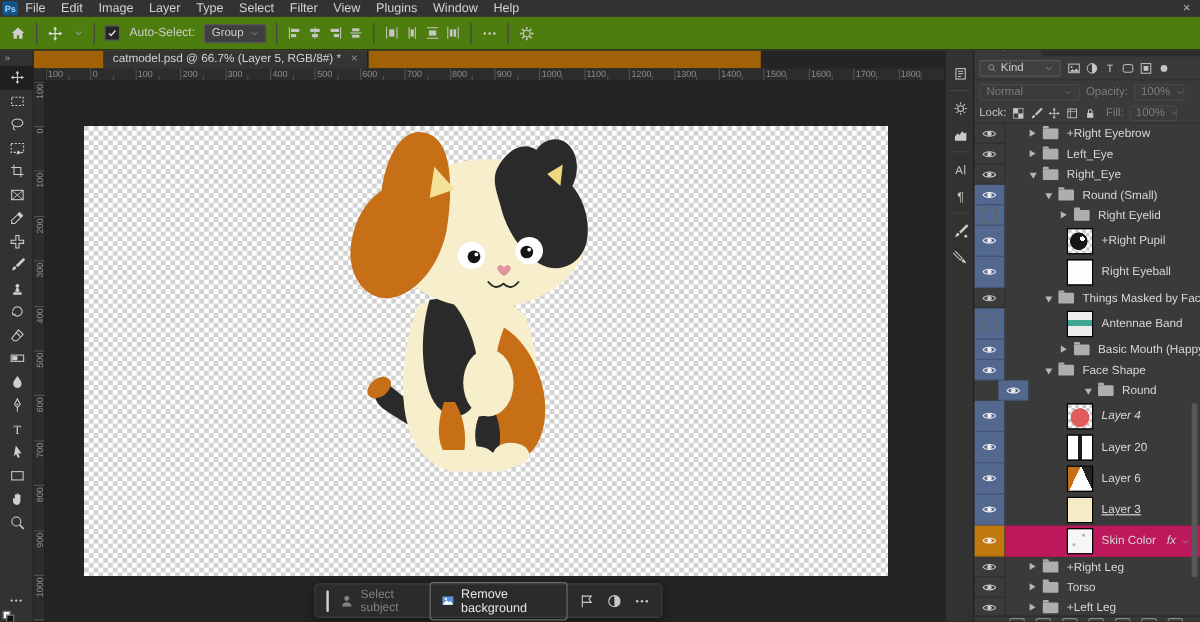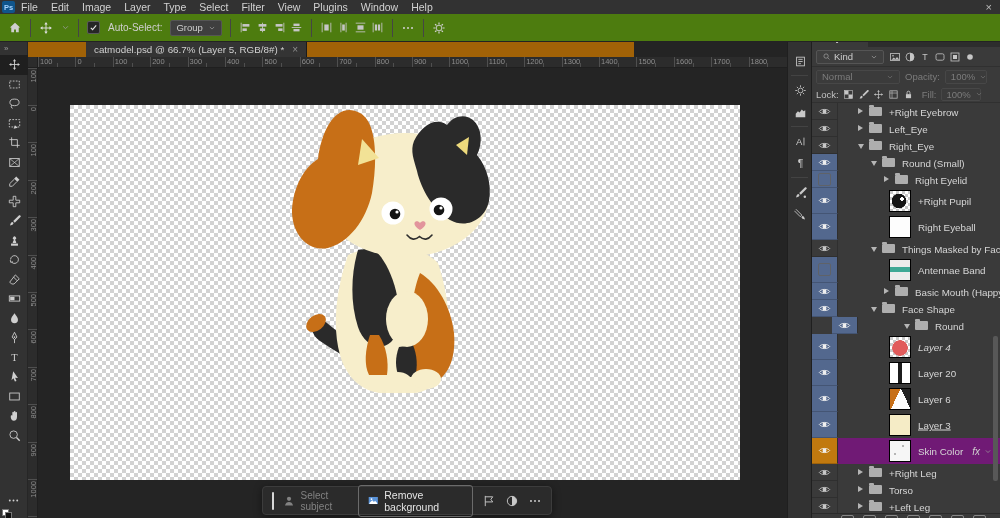--- a/index.html
+++ b/index.html
@@ -18,21 +18,21 @@
   .ruler{background:#2c2c2c;overflow:hidden}
   .rlabel{position:absolute;font-size:7.5px;color:#8d8d8d;top:0}
   .rtick{position:absolute;background:#4f4f4f}
   .checker{background:repeating-conic-gradient(#ffffff 0% 25%, #d2d2d2 0% 50%);background-size:8px 8px}
   
   .layer-row{position:relative;display:flex;width:100%}
   .eye-col{width:26px;box-sizing:border-box;border-right:1px solid #2f2f2f;border-bottom:1px solid rgba(0,0,0,.18);
            display:flex;align-items:center;justify-content:center;flex:none}
   .eye-empty{width:11px;height:11px;border:1px solid #626262;border-radius:2px;opacity:.85}
   .row-content{position:relative;flex:1;display:flex;align-items:center}
-  .row-content.sel{background:#701a75}
+  .row-content.sel{background:#be185d}
   .tri{position:absolute;top:50%;margin-top:-3.5px;width:0;height:0}
   .tri.r{border-left:5px solid #b5b5b5;border-top:3.5px solid transparent;border-bottom:3.5px solid transparent}
   .tri.d{border-top:5px solid #b5b5b5;border-left:3.5px solid transparent;border-right:3.5px solid transparent;margin-top:-2px}
   .folder{position:absolute;top:50%;margin-top:-5px;width:13px;height:9px;background:#aeaeae;border-radius:1px}
   .folder::before{content:"";position:absolute;top:-2px;left:0;width:5px;height:2px;background:#aeaeae;border-radius:1px 1px 0 0}
   .lrlabel{position:absolute;font-size:9.8px;color:#d6d6d6;white-space:nowrap;top:50%;transform:translateY(-50%)}
   .lrlabel.u{text-decoration:underline}
   .thumb{position:absolute;left:78px;top:50%;margin-top:-10px;width:20px;height:20px;box-sizing:border-box;
          outline:1px solid #000;background:#fff}
   .thumb.chk{background:repeating-conic-gradient(#fff 0% 25%, #c9c9c9 0% 50%);background-size:6px 6px}

